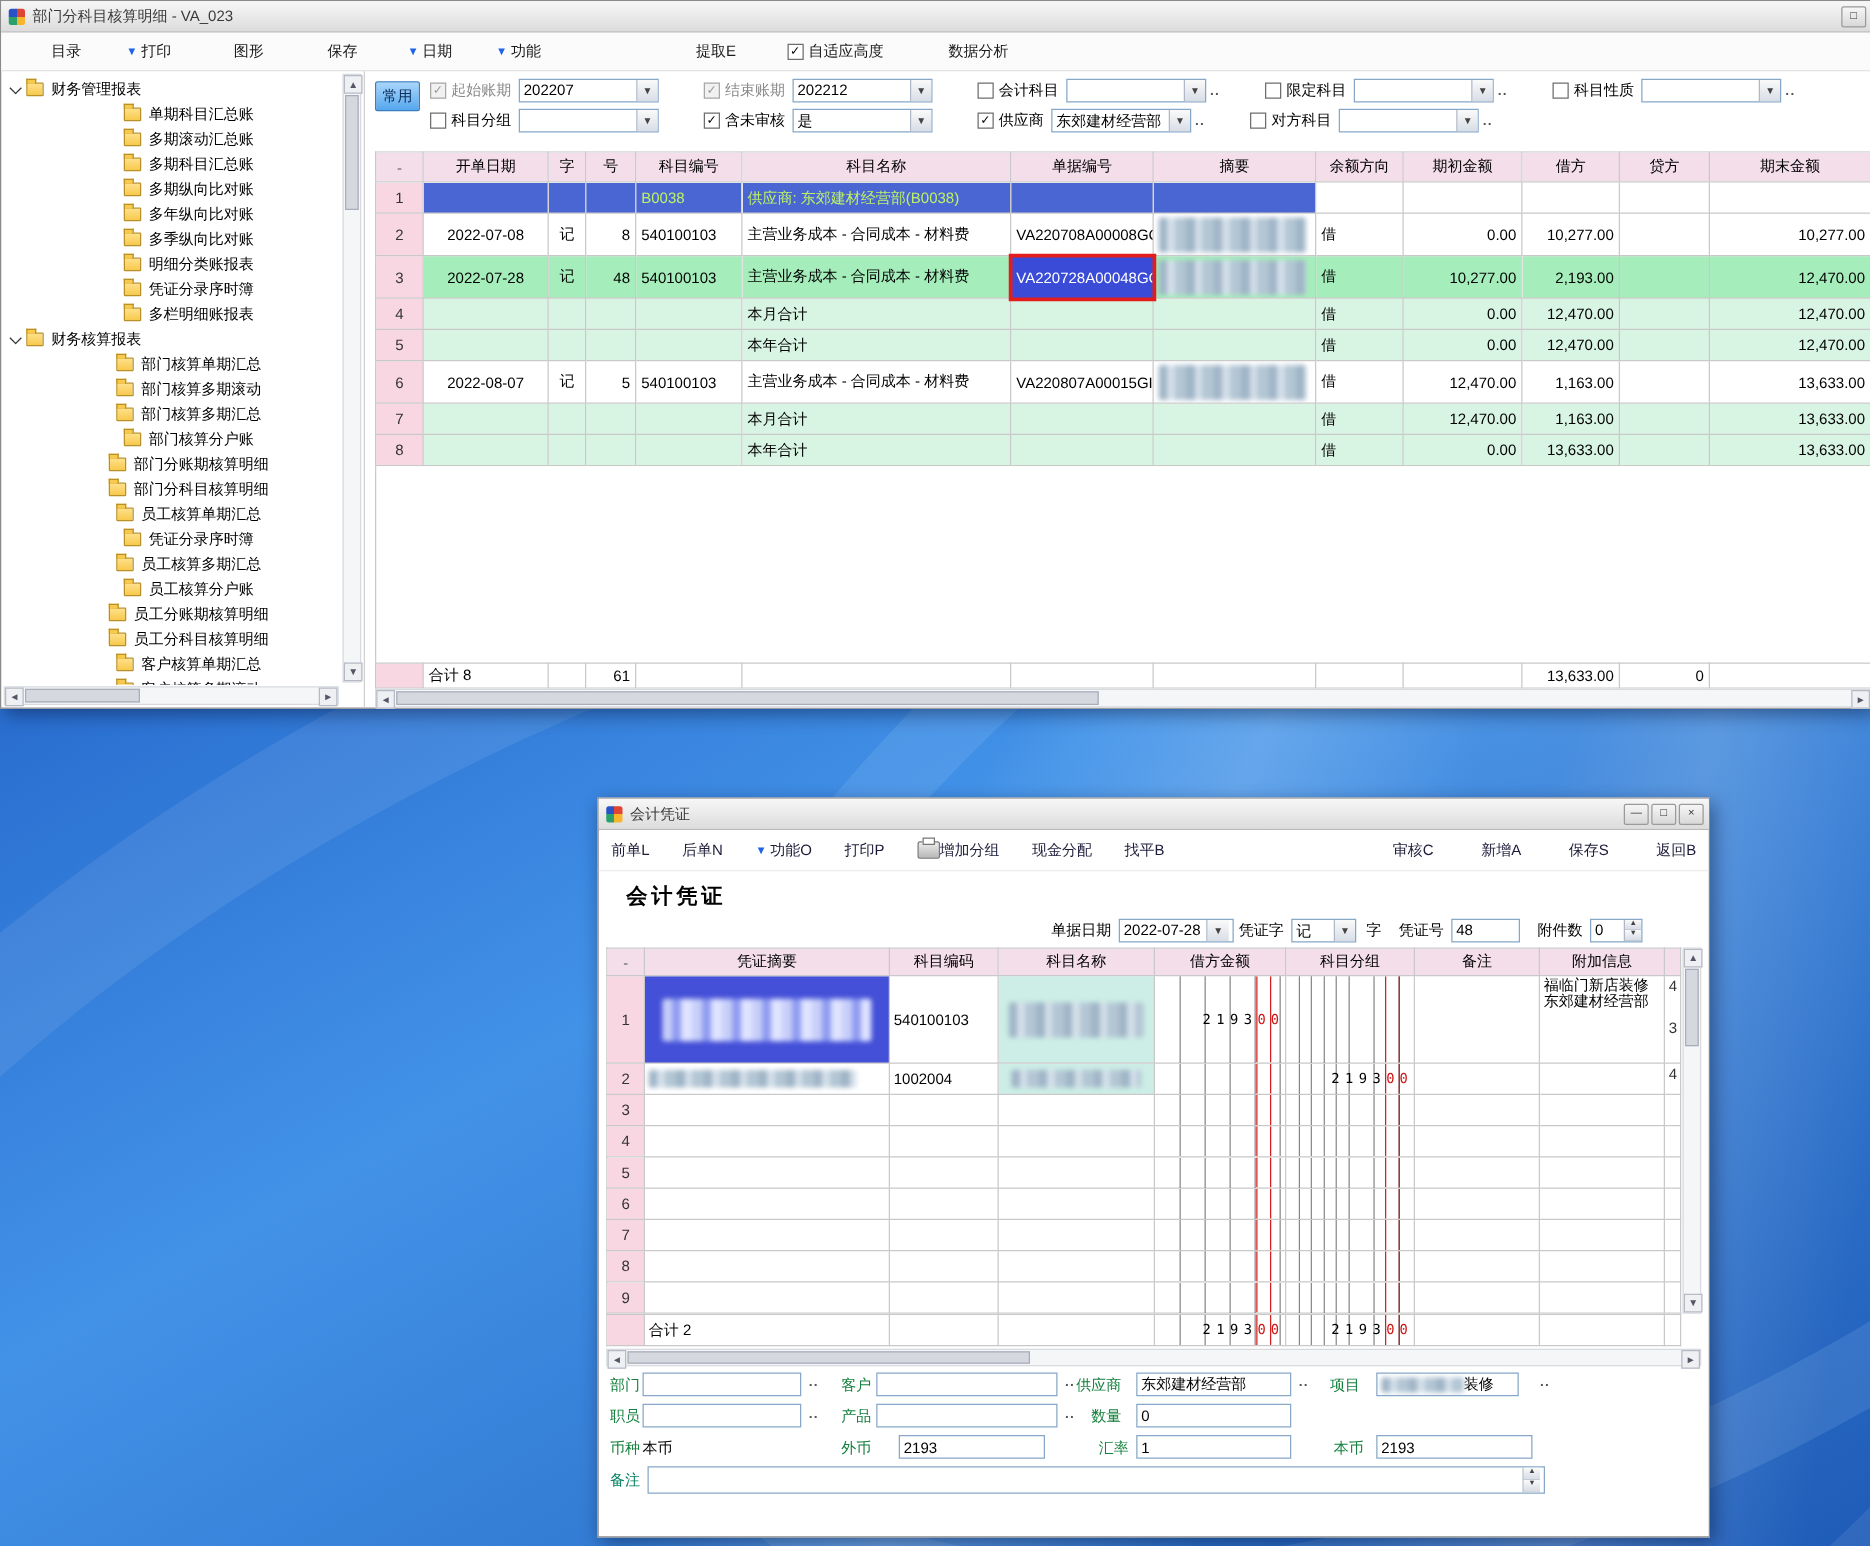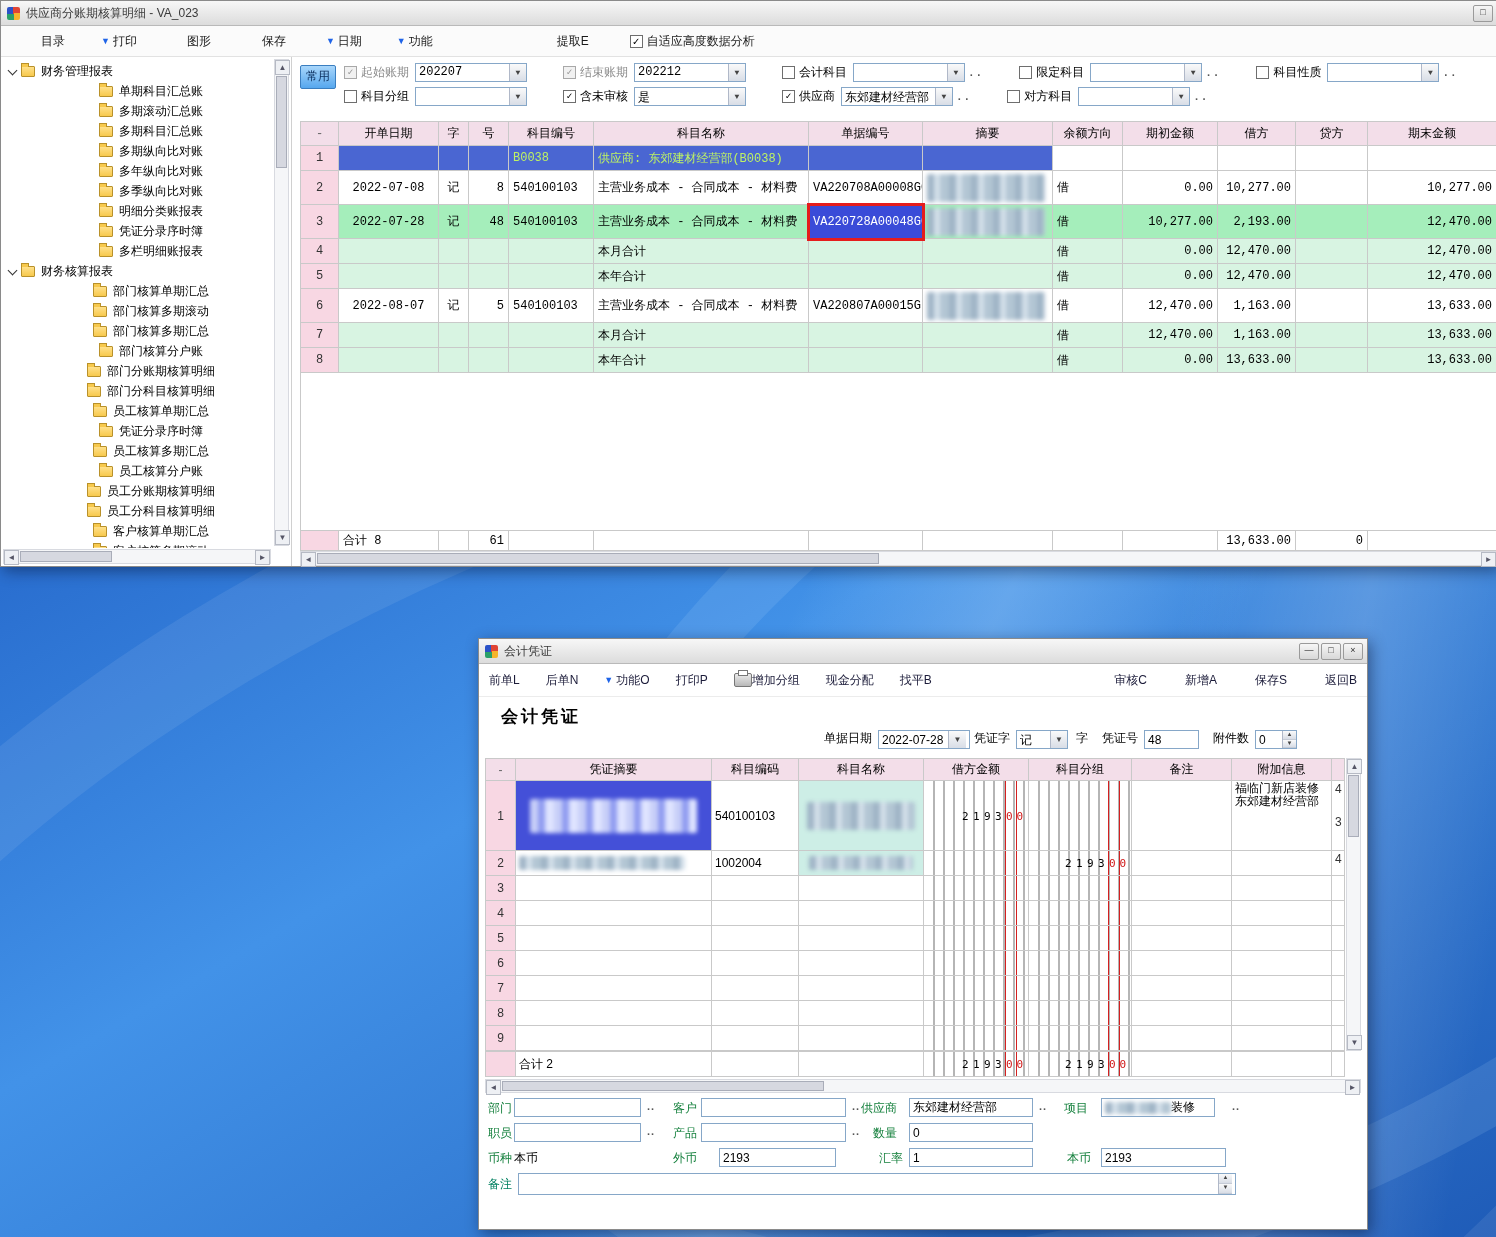--- a/index.html
+++ b/index.html
@@ -44,40 +44,40 @@
   .menu-item{display:inline-flex;align-items:center;cursor:default;color:#1a1a1a;}
   .menu-item .cbx{margin-right:4px;}
   #report-menubar .menu-item:nth-child(1){margin-left:40px;}
   #report-menubar .menu-item:nth-child(2){margin-left:36px;}
   #report-menubar .menu-item:nth-child(3){margin-left:50px;}
   #report-menubar .menu-item:nth-child(4){margin-left:51px;}
   #report-menubar .menu-item:nth-child(5){margin-left:40px;}
   #report-menubar .menu-item:nth-child(6){margin-left:35px;}
   #report-menubar .menu-item:nth-child(7){margin-left:124px;}
   #report-menubar .menu-item:nth-child(8){margin-left:41px;}
-  #report-menubar .menu-item:nth-child(9){}
+  #report-menubar .menu-item:nth-child(9){margin-left:52px;}
 
   .report-body{display:flex;height:509px;}
   .tree-panel{width:292px;position:relative;border-right:1px solid #d0d0d0;box-sizing:border-box;}
   #tree{position:absolute;left:6px;top:4px;right:20px;bottom:18px;overflow:hidden;}
   .tree-row{display:flex;align-items:center;height:20px;white-space:nowrap;}
   .tree-row.item{padding-left:24px;justify-content:center;}
   .chev{width:6px;height:6px;border-right:1.6px solid #333;border-bottom:1.6px solid #333;transform:rotate(45deg);margin:0 5px 2px 2px;flex:none;}
   .folder{width:14px;height:11px;background:linear-gradient(#ffe08a,#f7c94d);border:1px solid #b9912a;border-radius:1px;position:relative;margin-right:6px;flex:none;box-sizing:border-box;}
   .folder::before{content:"";position:absolute;left:-1px;top:-4px;width:6px;height:3px;background:#f7c94d;border:1px solid #b9912a;border-bottom:none;}
   .tlabel{font-size:12px;}
 
   
   .sb-btn{width:15px;height:15px;background:#eef0f4;border:1px solid #b6bac4;color:#556;font-size:8px;line-height:13px;text-align:center;box-sizing:border-box;flex:none;}
   .vbar{position:absolute;right:2px;top:2px;bottom:20px;width:15px;display:flex;flex-direction:column;background:#f5f6f8;border:1px solid #d8dae0;box-sizing:border-box;}
   .vbar .thumb{height:90px;margin:1px;background:#d6d8e0;border:1px solid #a9adb9;}
   .hbar-tree{position:absolute;left:2px;bottom:2px;right:20px;height:15px;display:flex;background:#f5f6f8;border:1px solid #d8dae0;box-sizing:border-box;}
   .hbar-tree .thumb{width:90px;margin:1px;background:#d6d8e0;border:1px solid #a9adb9;}
 
-  .content{flex:1;display:flex;flex-direction:column;padding-left:8px;box-sizing:border-box;font-family:Liberation Mono, monospace;}
+  .content{flex:1;display:flex;flex-direction:column;padding-left:8px;box-sizing:border-box;}
   .filters{height:64px;display:flex;align-items:flex-start;padding-top:6px;box-sizing:border-box;}
   .ftab{width:34px;height:22px;margin:2px 8px 0 0;text-align:center;line-height:22px;color:#0c2f5e;
         background:linear-gradient(#a8d6fb,#56a7ee);border:1px solid #3a7ec0;border-radius:2px;flex:none;}
   .fcol{display:flex;flex-direction:column;gap:5px;}
   .frow{display:flex;align-items:center;}
   .fgroup{display:inline-flex;align-items:center;margin-right:36px;}
   .flabel{margin:0 6px 0 4px;}
   .flabel.mut{color:#8a8a8a;}
   .fgroup .dots{margin-left:3px;}
 
@@ -110,21 +110,21 @@
 
   
   #voucher-window{left:478px;top:638px;width:888px;height:590px;}
   #voucher-toolbar{height:32px;display:flex;align-items:center;padding:0 10px;border-bottom:1px solid #ececec;}
   .tbtn{display:inline-flex;align-items:center;margin-right:26px;color:#1c1c3a;cursor:default;}
   #vtb-right{margin-left:auto;display:flex;}
   #vtb-right .tbtn{margin-right:0;margin-left:38px;}
   .picon{width:16px;height:12px;position:relative;background:linear-gradient(#ececec,#b8b8b8);border:1px solid #777;border-radius:2px;margin-right:0;}
   .picon::before{content:"";position:absolute;left:3px;top:-4px;width:8px;height:4px;background:#fff;border:1px solid #777;}
   .vheading{font-size:17px;font-weight:bold;letter-spacing:3px;margin:8px 0 2px 22px;}
-  .vform{display:flex;justify-content:flex-end;padding-right:70px;height:28px;}
+  .vform{display:flex;align-items:center;justify-content:flex-end;padding-right:53px;height:28px;}
   .vform .lab{margin-right:6px;}
   .cal-btn{width:17px;background:linear-gradient(#fafafa,#d8dde6);border-left:1px solid #b0b8c8;font-size:8px;color:#444;
            display:flex;align-items:center;justify-content:center;align-self:stretch;margin-right:0;}
   .spin{display:inline-flex;flex-direction:column;width:13px;align-self:stretch;border-left:1px solid #b0b8c8;}
   .spin b{flex:1;font-size:6px;line-height:7px;text-align:center;color:#444;background:linear-gradient(#fafafa,#d8dde6);border-bottom:1px solid #c5cbd6;font-weight:normal;}
 
   .vtable-wrap{position:relative;width:876px;margin-left:6px;}
   table.vgrid{border-collapse:collapse;table-layout:fixed;width:859px;background:#fff;}
   table.vgrid td,table.vgrid th{border:1px solid #c9c9c9;font-size:12px;padding:1px 3px;overflow:hidden;white-space:nowrap;box-sizing:border-box;}
   table.vgrid th{background:#f3dee9;font-weight:normal;height:22px;text-align:center;}
@@ -168,21 +168,21 @@
 <div class="desktop">
   <div class="band"></div>
   <div class="band2"></div>
   <div class="swoosh sw1"></div>
   <div class="swoosh sw2"></div>
 </div>
 
 <div class="win" id="report-window">
   <div class="titlebar">
     <span class="app-ic"></span>
-    <span class="title-text">供应商分账期核算明细 - VA_023</span>
+    <span class="title-text">部门分科目核算明细 - VA_023</span>
     <span class="win-btns">
         <span class="wbtn">□</span>
       </span>
   </div>
   <div id="report-menubar">
       <div class="menu-item">
         <span class="mlabel">目录</span>
       </div>
       <div class="menu-item">
         <span class="blue-arrow">▼</span>

